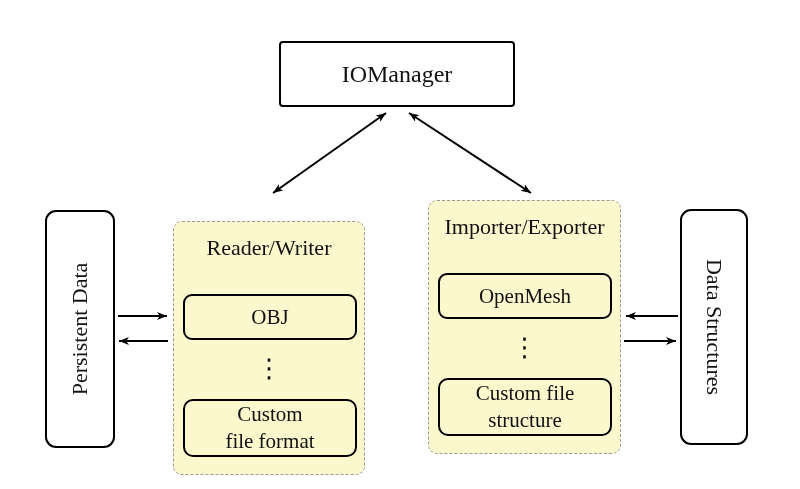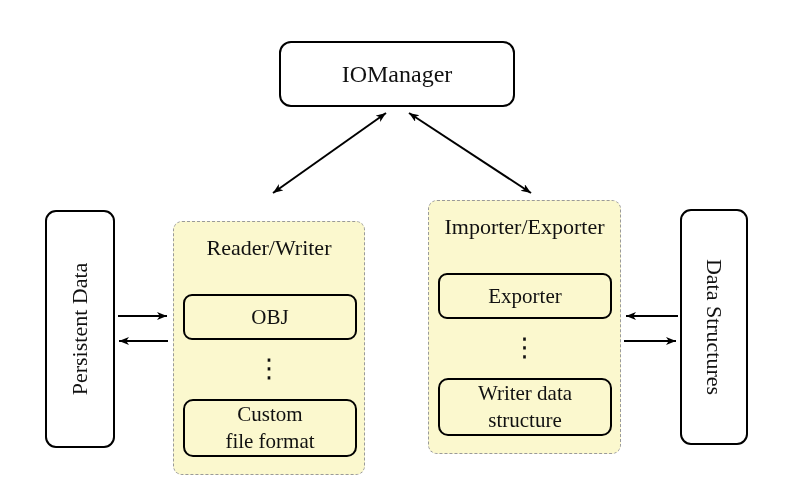--- a/index.html
+++ b/index.html
@@ -19,21 +19,21 @@
   .arrows {
     position: absolute;
     left: 0; top: 0;
     width: 800px; height: 489px;
     pointer-events: none;
   }
   .node {
     position: absolute;
     background: #ffffff;
     border: 2.5px solid var(--node-border, #000);
-    border-radius: 12px;
+    border-radius: 4px;
     display: flex;
     align-items: center;
     justify-content: center;
     box-sizing: border-box;
   }
   .node-iomanager {
     left: 279px; top: 41px;
     width: 236px; height: 66px;
     font-size: 24px;
   }
@@ -129,19 +129,19 @@
   <div class="group group-reader-writer">
     <div class="group-title">Reader/Writer</div>
     <div class="inner-box inner-top">OBJ</div>
     <div class="dots">⋮</div>
     <div class="inner-box inner-bottom">Custom
 file format</div>
   </div>
 
   <div class="group group-importer-exporter">
     <div class="group-title">Importer/Exporter</div>
-    <div class="inner-box inner-top">Exporter</div>
+    <div class="inner-box inner-top">OpenMesh</div>
     <div class="dots">⋮</div>
-    <div class="inner-box inner-bottom">Writer data
+    <div class="inner-box inner-bottom">Custom file
 structure</div>
   </div>
 
 </div>
 
 </body></html>

